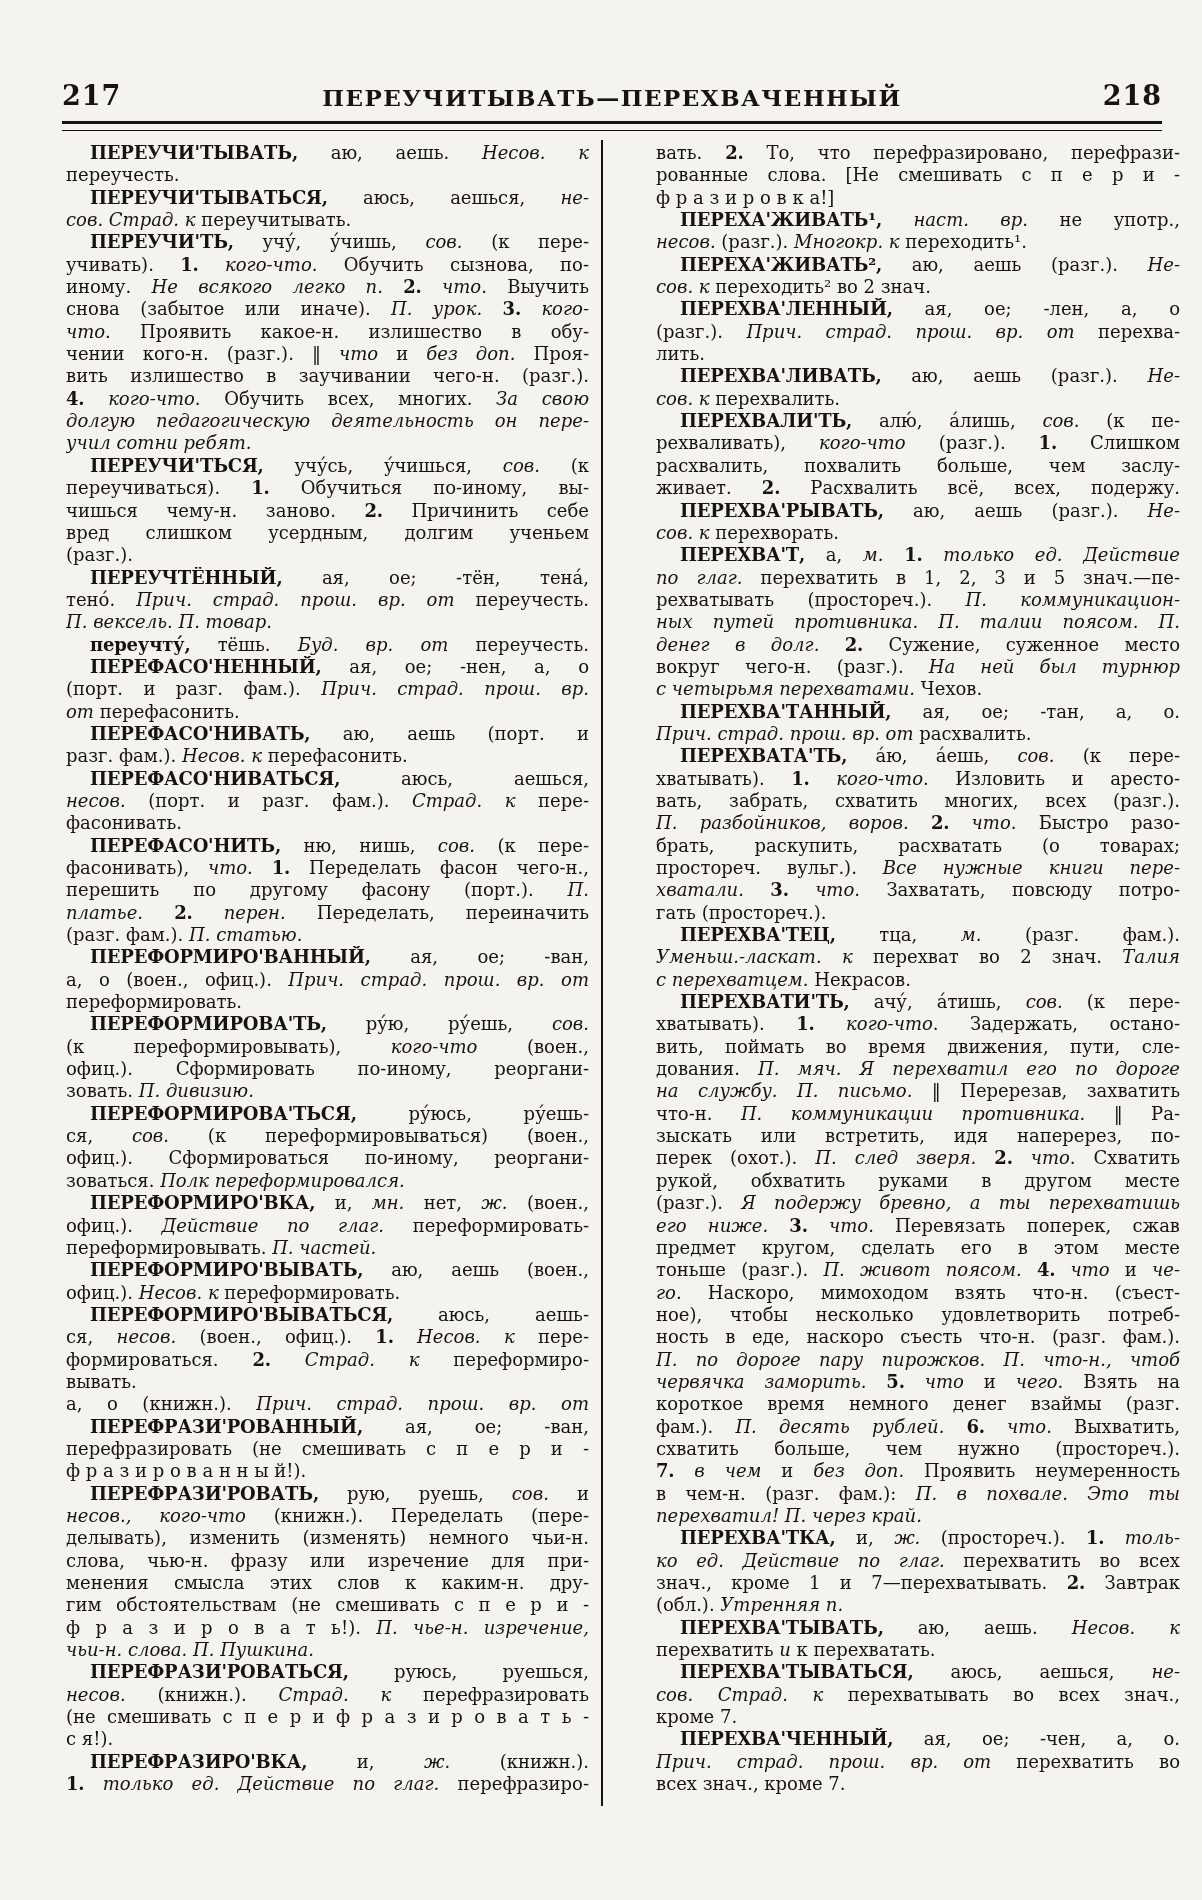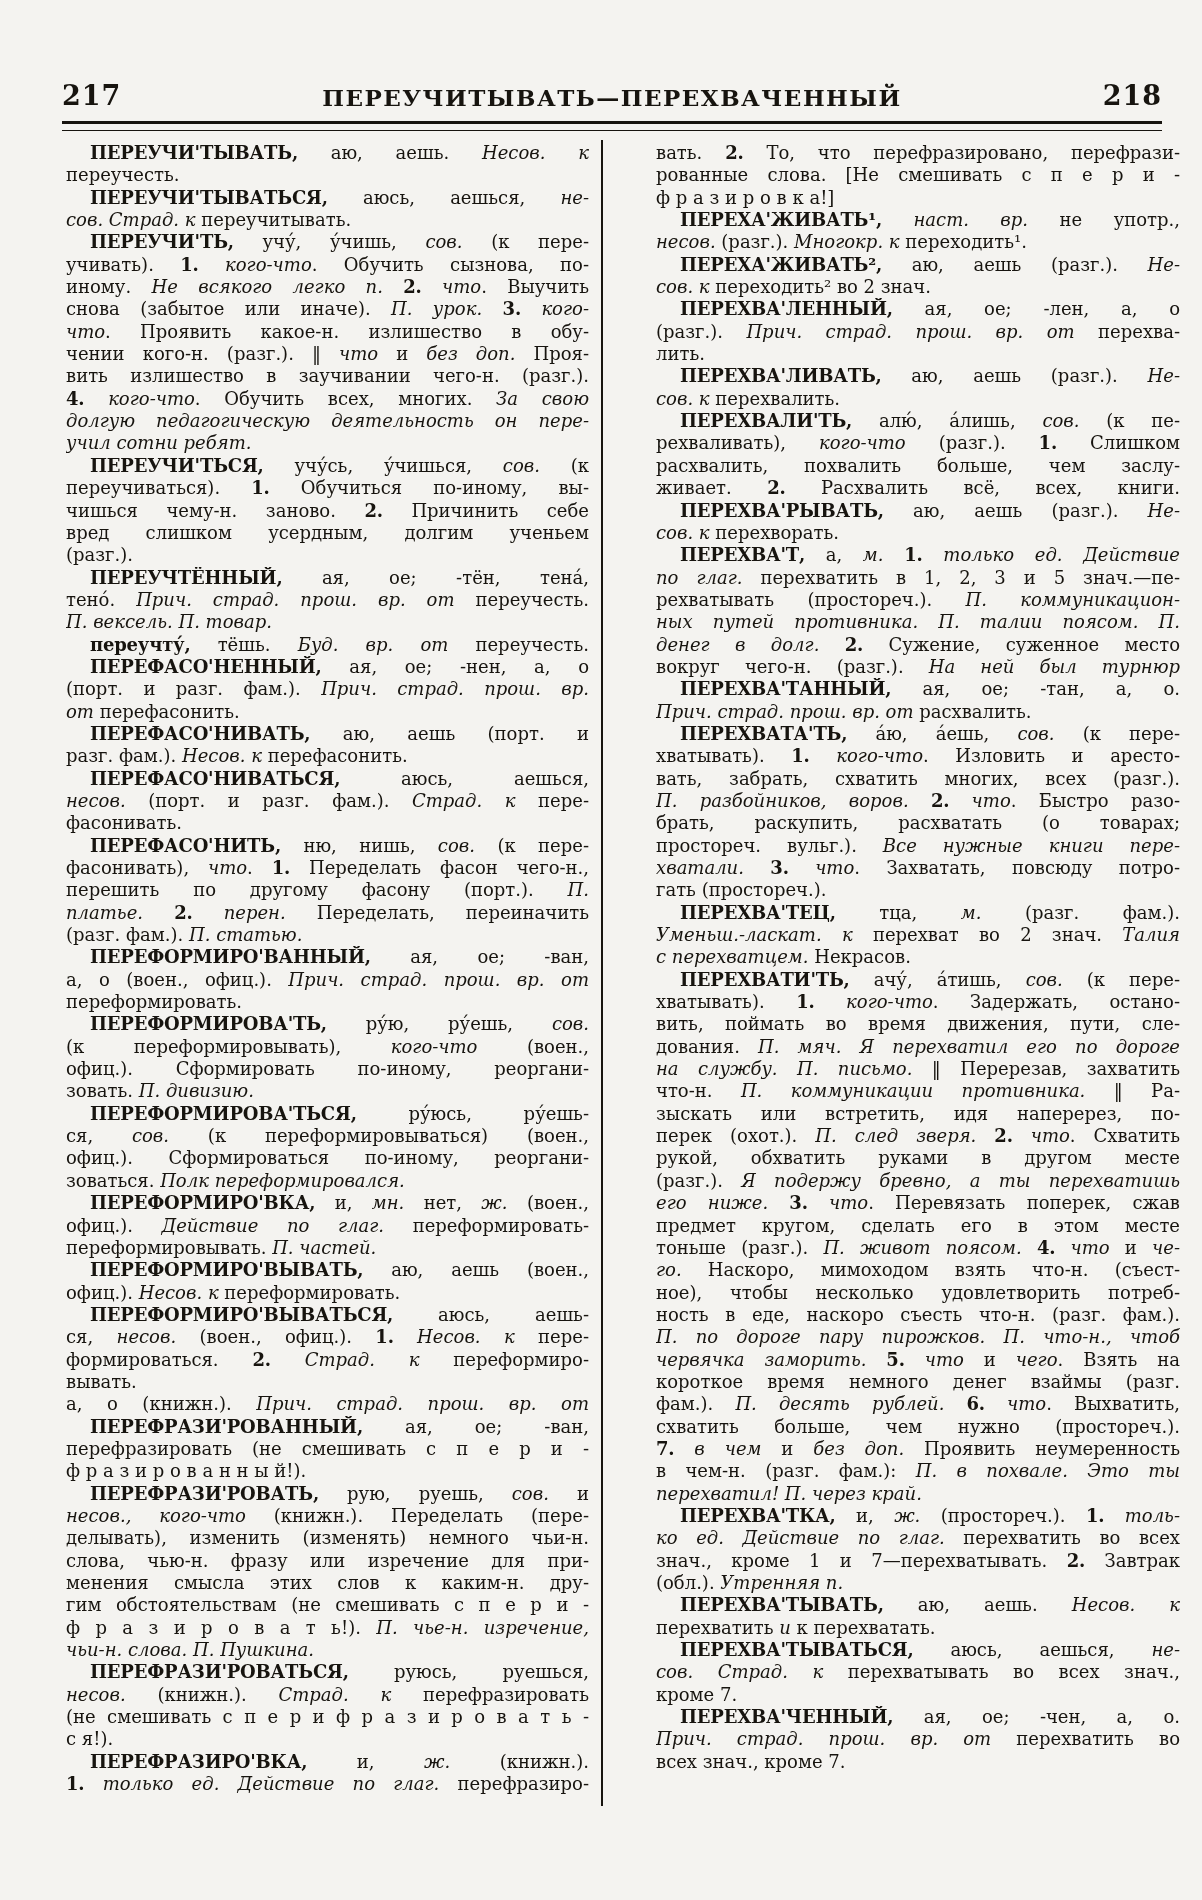--- a/index.html
+++ b/index.html
@@ -172,29 +172,30 @@
       <div class="line ind"><span class="seg-b">ПЕРЕХА'ЖИВАТЬ²,</span><span class="seg-r"> аю, аешь (разг.). </span><span class="seg-i">Не-</span></div>
       <div class="line nj"><span class="seg-i">сов. к</span><span class="seg-r"> переходить² во 2 знач.</span></div>
       <div class="line ind"><span class="seg-b">ПЕРЕХВА'ЛЕННЫЙ,</span><span class="seg-r"> ая, ое; -лен, а, о</span></div>
       <div class="line"><span class="seg-r">(разг.). </span><span class="seg-i">Прич. страд. прош. вр. от</span><span class="seg-r"> перехва-</span></div>
       <div class="line nj"><span class="seg-r">лить.</span></div>
       <div class="line ind"><span class="seg-b">ПЕРЕХВА'ЛИВАТЬ,</span><span class="seg-r"> аю, аешь (разг.). </span><span class="seg-i">Не-</span></div>
       <div class="line nj"><span class="seg-i">сов. к</span><span class="seg-r"> перехвалить.</span></div>
       <div class="line ind"><span class="seg-b">ПЕРЕХВАЛИ'ТЬ,</span><span class="seg-r"> алю́, а́лишь, </span><span class="seg-i">сов.</span><span class="seg-r"> (к пе-</span></div>
       <div class="line"><span class="seg-r">рехваливать), </span><span class="seg-i">кого-что</span><span class="seg-r"> (разг.). </span><span class="seg-b">1.</span><span class="seg-r"> Слишком</span></div>
       <div class="line"><span class="seg-r">расхвалить, похвалить больше, чем заслу-</span></div>
-      <div class="line"><span class="seg-r">живает. </span><span class="seg-b">2.</span><span class="seg-r"> Расхвалить всё, всех, книги.</span></div>
+      <div class="line"><span class="seg-r">живает. </span><span class="seg-b">2.</span><span class="seg-r"> Расхвалить всё, всех, подержу.</span></div>
       <div class="line ind"><span class="seg-b">ПЕРЕХВА'РЫВАТЬ,</span><span class="seg-r"> аю, аешь (разг.). </span><span class="seg-i">Не-</span></div>
       <div class="line nj"><span class="seg-i">сов. к</span><span class="seg-r"> перехворать.</span></div>
       <div class="line ind"><span class="seg-b">ПЕРЕХВА'Т,</span><span class="seg-r"> а, </span><span class="seg-i">м.</span><span class="seg-r"> </span><span class="seg-b">1.</span><span class="seg-r"> </span><span class="seg-i">только ед. Действие</span></div>
       <div class="line"><span class="seg-i">по глаг.</span><span class="seg-r"> перехватить в 1, 2, 3 и 5 знач.—пе-</span></div>
       <div class="line"><span class="seg-r">рехватывать (простореч.). </span><span class="seg-i">П. коммуникацион-</span></div>
       <div class="line"><span class="seg-i">ных путей противника. П. талии поясом. П.</span></div>
       <div class="line"><span class="seg-i">денег в долг.</span><span class="seg-r"> </span><span class="seg-b">2.</span><span class="seg-r"> Сужение, суженное место</span></div>
       <div class="line"><span class="seg-r">вокруг чего-н. (разг.). </span><span class="seg-i">На ней был турнюр</span></div>
+      <div class="line nj"><span class="seg-i">с четырьмя перехватами.</span><span class="seg-r"> Чехов.</span></div>
       <div class="line ind"><span class="seg-b">ПЕРЕХВА'ТАННЫЙ,</span><span class="seg-r"> ая, ое; -тан, а, о.</span></div>
       <div class="line nj"><span class="seg-i">Прич. страд. прош. вр. от</span><span class="seg-r"> расхвалить.</span></div>
       <div class="line ind"><span class="seg-b">ПЕРЕХВАТА'ТЬ,</span><span class="seg-r"> а́ю, а́ешь, </span><span class="seg-i">сов.</span><span class="seg-r"> (к пере-</span></div>
       <div class="line"><span class="seg-r">хватывать). </span><span class="seg-b">1.</span><span class="seg-r"> </span><span class="seg-i">кого-что</span><span class="seg-r">. Изловить и аресто-</span></div>
       <div class="line"><span class="seg-r">вать, забрать, схватить многих, всех (разг.).</span></div>
       <div class="line"><span class="seg-i">П. разбойников, воров.</span><span class="seg-r"> </span><span class="seg-b">2.</span><span class="seg-r"> </span><span class="seg-i">что</span><span class="seg-r">. Быстро разо-</span></div>
       <div class="line"><span class="seg-r">брать, раскупить, расхватать (о товарах;</span></div>
       <div class="line"><span class="seg-r">простореч. вульг.). </span><span class="seg-i">Все нужные книги пере-</span></div>
       <div class="line"><span class="seg-i">хватали.</span><span class="seg-r"> </span><span class="seg-b">3.</span><span class="seg-r"> </span><span class="seg-i">что</span><span class="seg-r">. Захватать, повсюду потро-</span></div>
       <div class="line nj"><span class="seg-r">гать (простореч.).</span></div>

